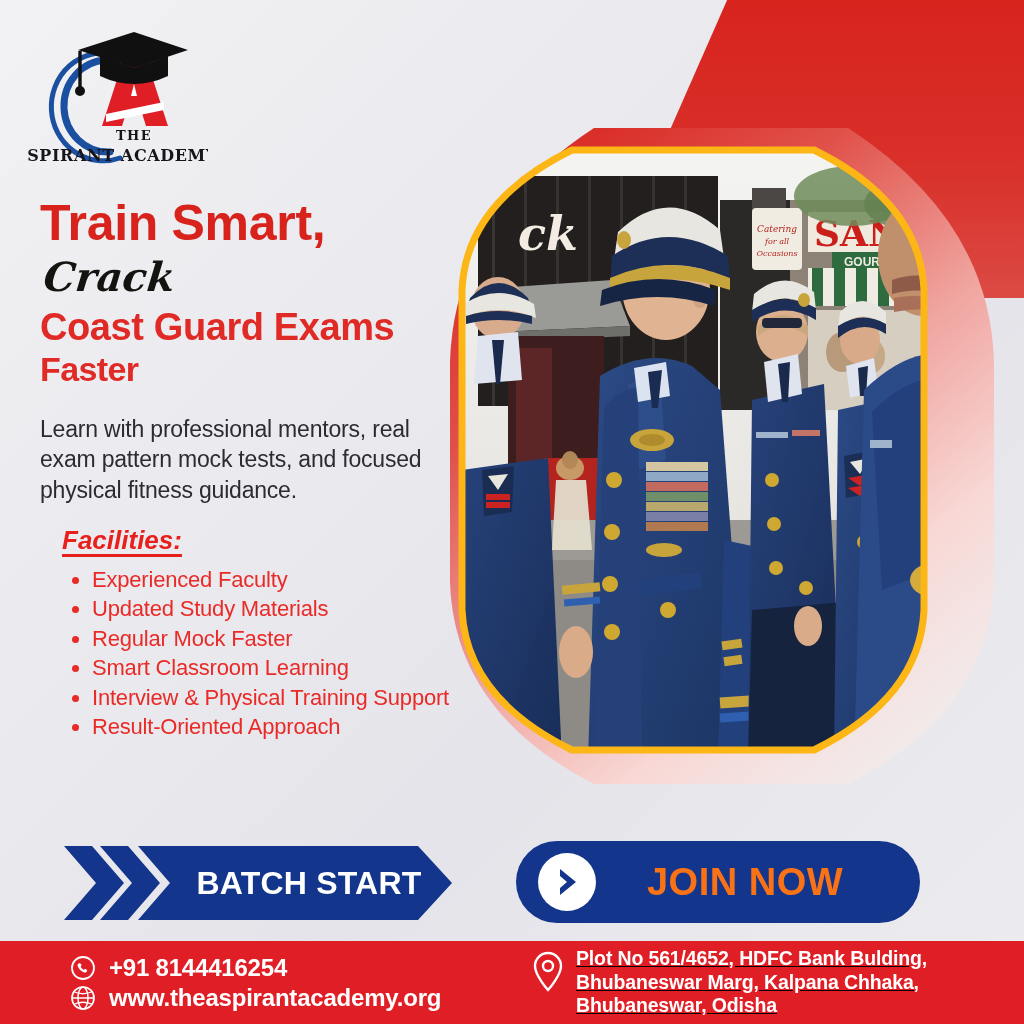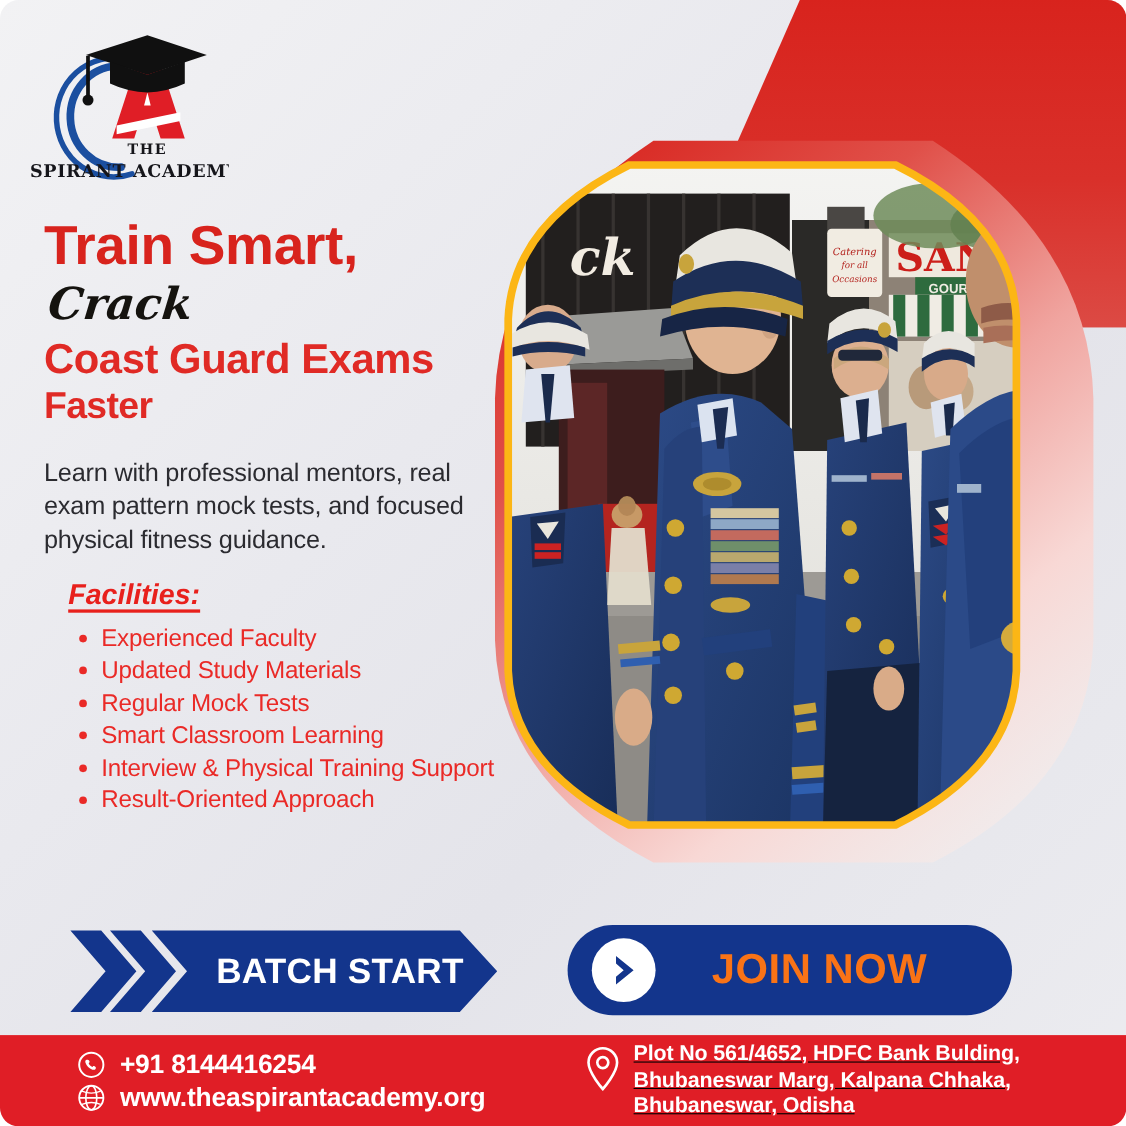--- a/index.html
+++ b/index.html
@@ -7,21 +7,20 @@
   body {
     font-family:"Liberation Sans", sans-serif;
     background:#ffffff;
     overflow:hidden;
   }
   #poster {
     position:relative;
     width:1024px; height:1024px;
     overflow:hidden;
     background:linear-gradient(135deg,#f2f2f4 0%,#e9e9ee 38%,#e4e4ea 62%,#ececf0 100%);
-    border-radius:17px;
   }
 
   
   .swash-top {
     position:absolute; top:-2px; left:596px; width:432px; height:300px;
     background:linear-gradient(180deg,#d8231d 0%,#d9302a 55%,#dc4a44 100%);
     clip-path:polygon(132px 0, 432px 0, 432px 300px, 0 300px);
     z-index:1;
   }
   .swash-hex {
@@ -196,21 +195,21 @@
     <div class="h-line3">Coast Guard Exams</div>
     <div class="h-line4">Faster</div>
 
     <p class="body-copy">Learn with professional mentors, real exam pattern mock tests, and focused physical fitness guidance.</p>
 
     <div><span class="facilities-head">Facilities:</span></div>
 
     <ul class="fac-list">
       <li>Experienced Faculty</li>
       <li>Updated Study Materials</li>
-      <li>Regular Mock Tests</li>
+      <li>Regular Mock Faster</li>
       <li>Smart Classroom Learning</li>
       <li>Interview &amp; Physical Training Support</li>
       <li>Result-Oriented Approach</li>
     </ul>
   </div>
 
   <div class="hex-wrap">
     <svg viewBox="0 0 482 620">
       <defs>
         <clipPath id="hexclip">

